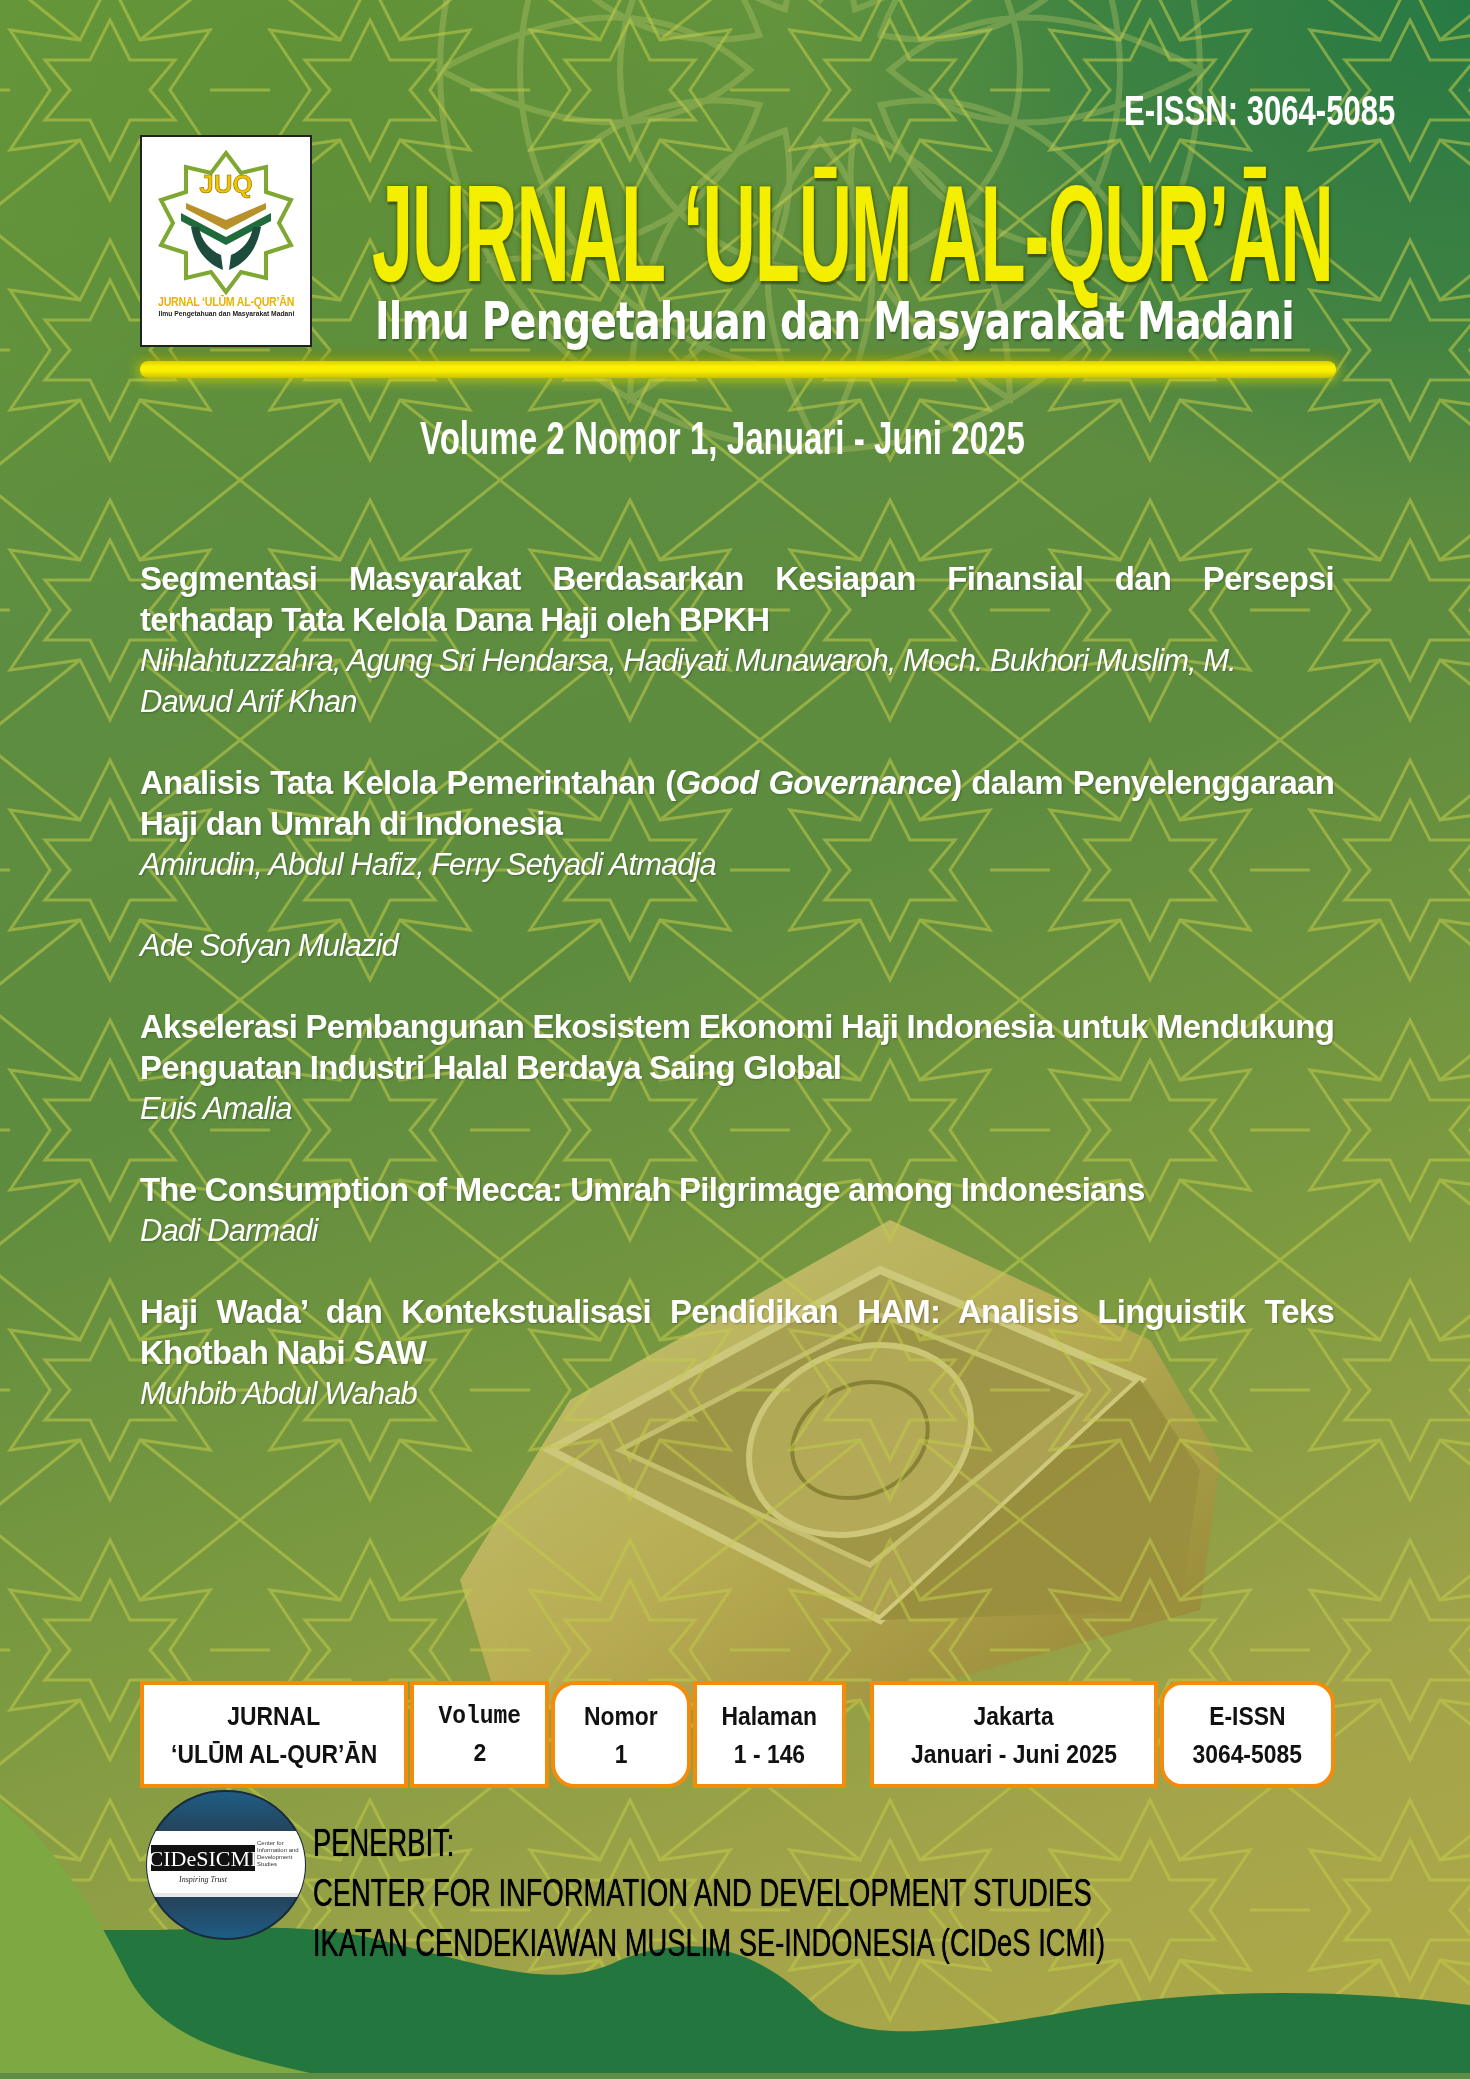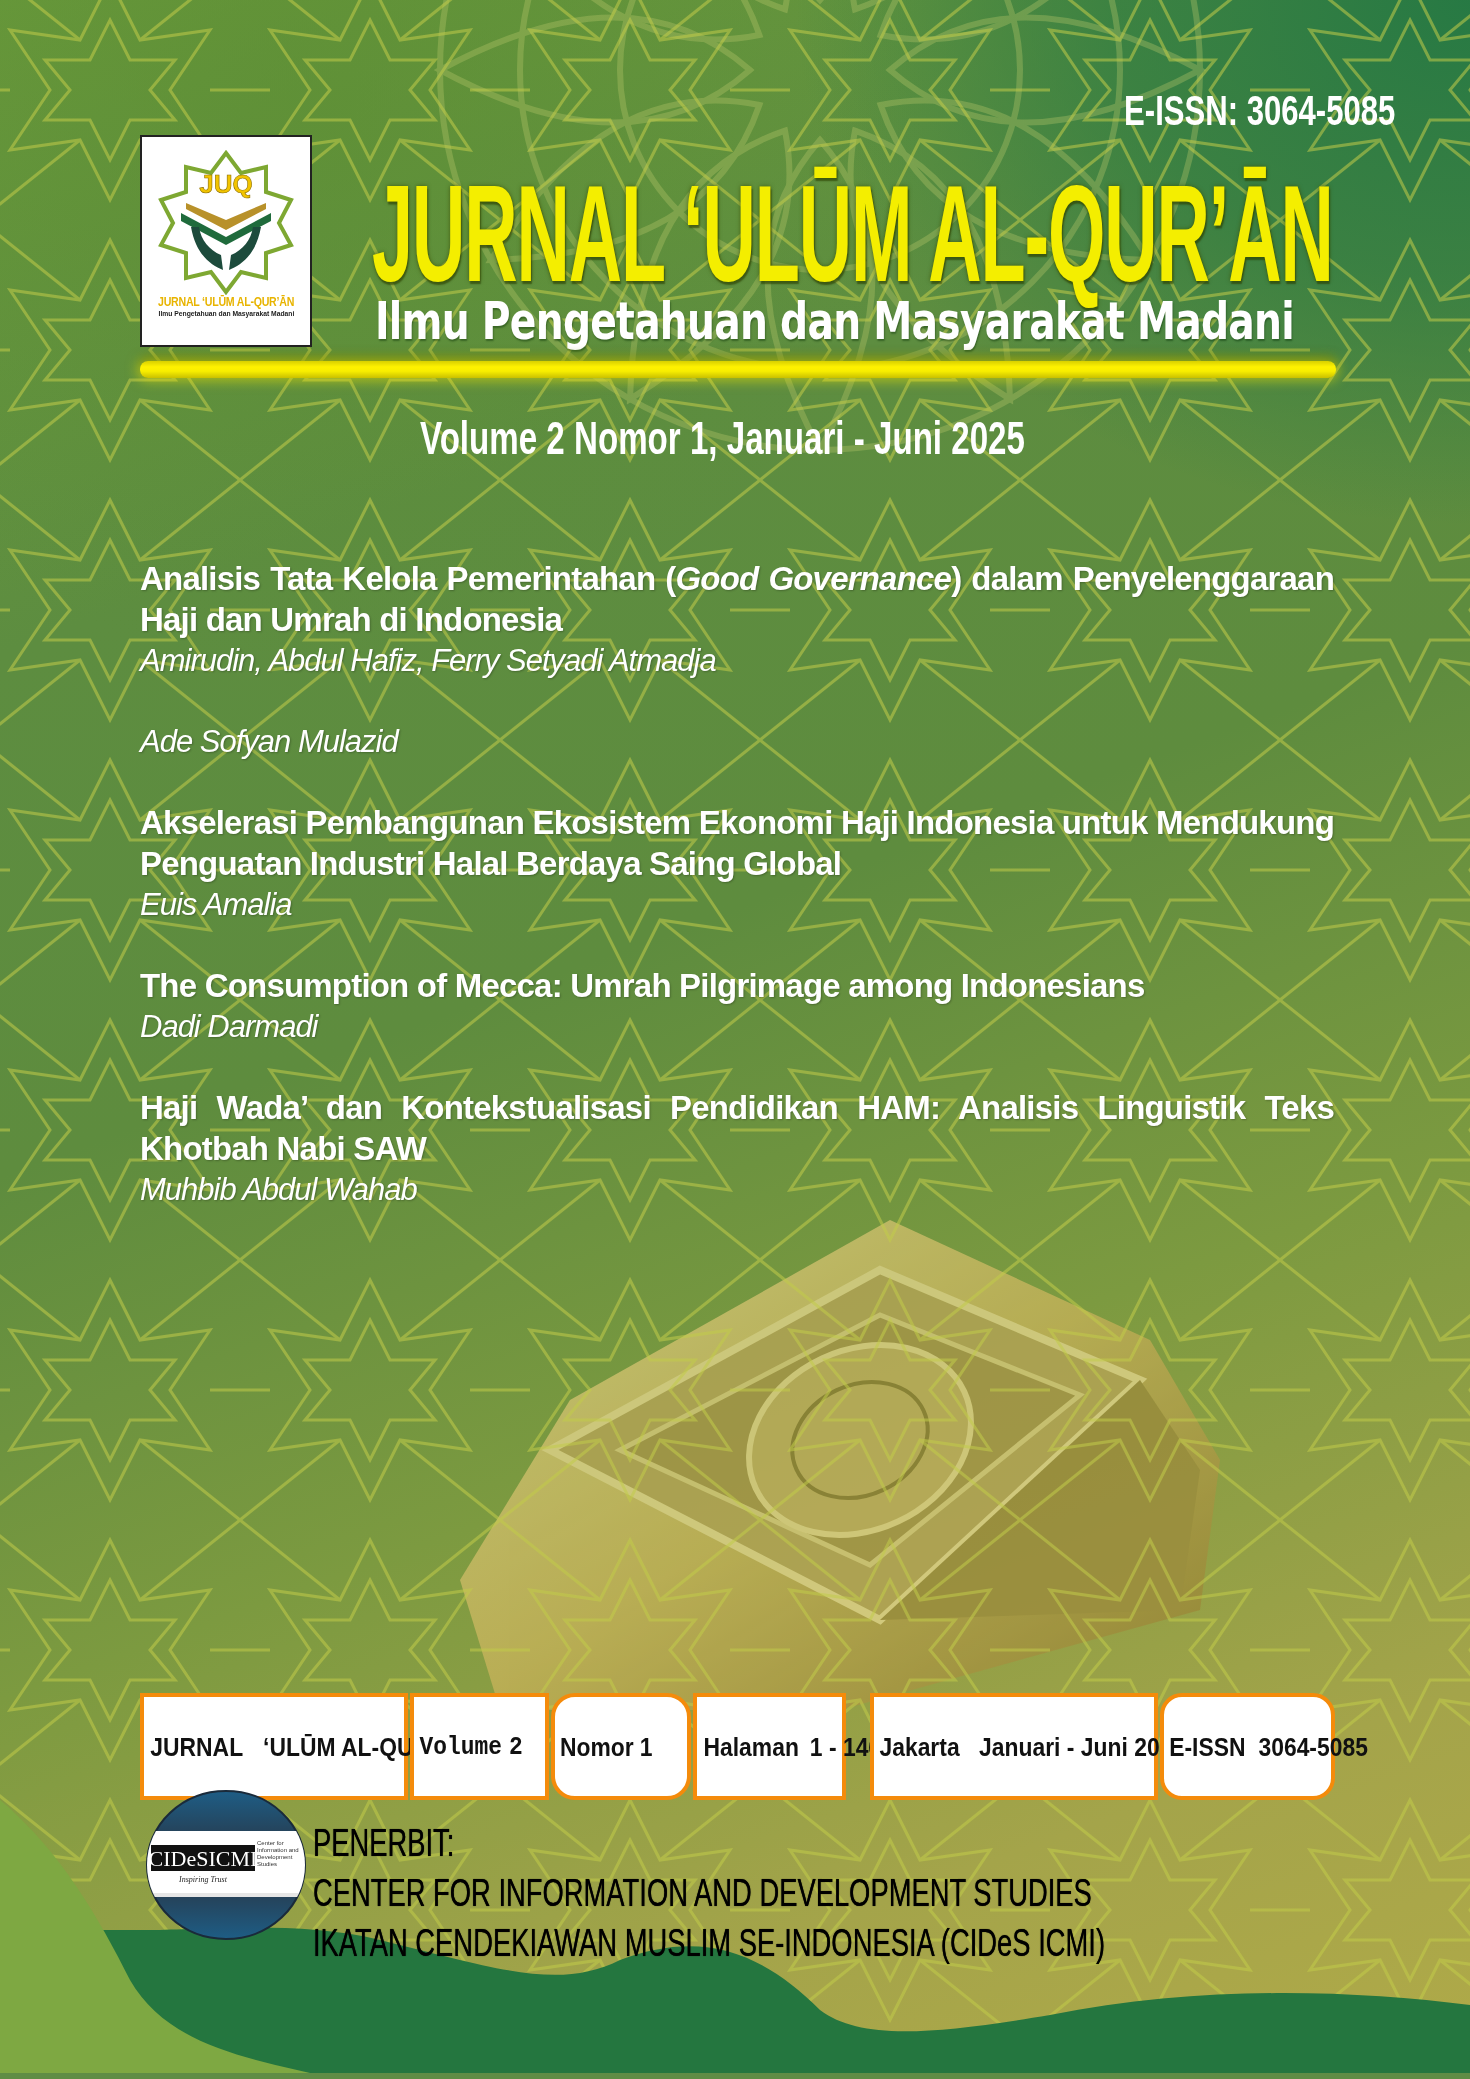--- a/index.html
+++ b/index.html
@@ -69,23 +69,23 @@
     text-shadow: 1px 1px 2px rgba(0,0,0,0.25);
   }
   .article-title i { font-style:italic; }
   .article-authors {
     color:#fff; font-style:italic; font-size:31px; line-height:41px;
     font-family:"Liberation Sans", sans-serif; letter-spacing:-1px;
     text-shadow: 1px 1px 2px rgba(0,0,0,0.25);
   }
   .info-row { position:absolute; top:1677px; left:140px; height:107px; }
   .info-box {
-    position:absolute; top:16px; height:107px; background:#fff;
+    position:absolute; top:4px; height:107px; background:#fff;
     border:4px solid #f48b0b; box-sizing:border-box;
-    display:flex; flex-direction:row; align-items:center; 
+    display:flex; flex-direction:column; align-items:center; justify-content:center;
     color:#111; font-weight:bold; font-size:26px; line-height:38px;
     font-family:"Liberation Sans", sans-serif; text-align:center;
   }
   .info-box span { display:block; transform:scaleX(0.88); white-space:nowrap; }
   .publisher-logo { position:absolute; left:145px; top:1789px; width:162px; height:152px; }
   .publisher-text {
     position:absolute; left:313px; top:1818px; white-space:nowrap;
     color:#000; font-weight:normal; font-family:"Liberation Sans", sans-serif;
   }
   .publisher-text div {
@@ -183,20 +183,24 @@
     <div class="logo-sub">Ilmu Pengetahuan dan Masyarakat Madani</div>
   </div>
 
   <div class="eissn-top">E-ISSN: 3064-5085</div>
   <div class="main-title">JURNAL ‘ULŪM AL-QUR’ĀN</div>
   <div class="subtitle">Ilmu Pengetahuan dan Masyarakat Madani</div>
   <div class="gold-bar"></div>
   <div class="volume-line">Volume 2 Nomor 1, Januari - Juni 2025</div>
 
   <div class="articles">
+    <div class="article">
+      <div class="article-title">Segmentasi Masyarakat Berdasarkan Kesiapan Finansial dan Persepsi terhadap Tata Kelola Dana Haji oleh BPKH</div>
+      <div class="article-authors">Nihlahtuzzahra, Agung Sri Hendarsa, Hadiyati Munawaroh, Moch. Bukhori Muslim, M. Dawud Arif Khan</div>
+    </div>
     <div class="article">
       <div class="article-title"><span>Analisis Tata Kelola Pemerintahan (</span><i>Good Governance</i><span>) dalam Penyelenggaraan Haji dan Umrah di Indonesia</span></div>
       <div class="article-authors">Amirudin, Abdul Hafiz, Ferry Setyadi Atmadja</div>
     </div>
     <div class="article">
       <div class="article-authors">Ade Sofyan Mulazid</div>
     </div>
     <div class="article">
       <div class="article-title">Akselerasi Pembangunan Ekosistem Ekonomi Haji Indonesia untuk Mendukung Penguatan Industri Halal Berdaya Saing Global</div>
       <div class="article-authors">Euis Amalia</div>

